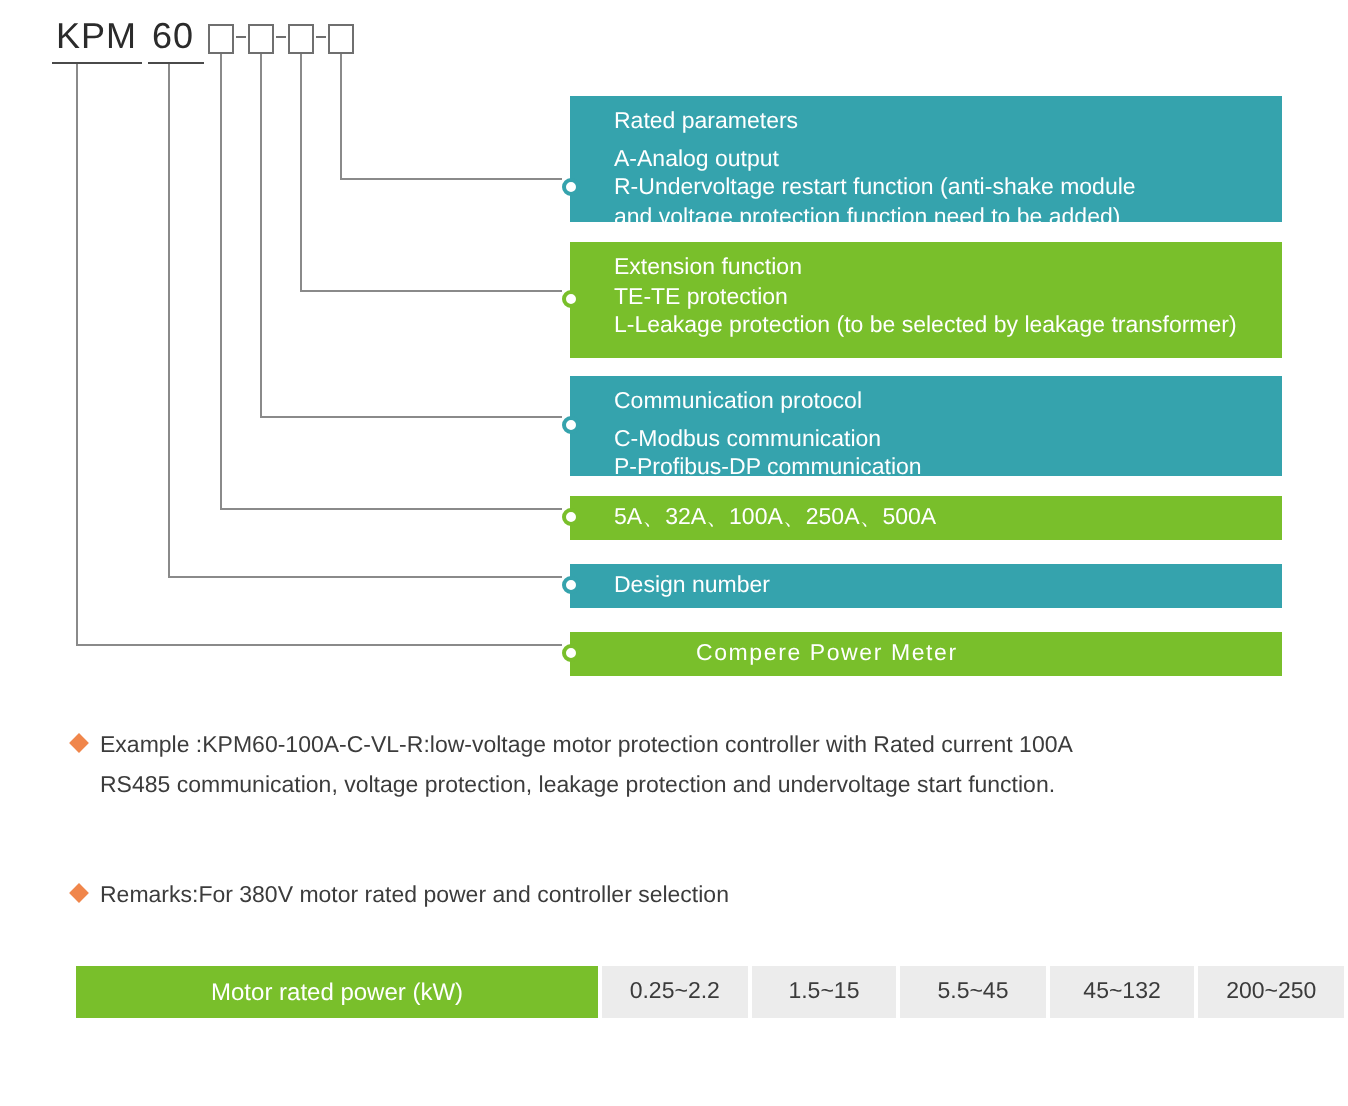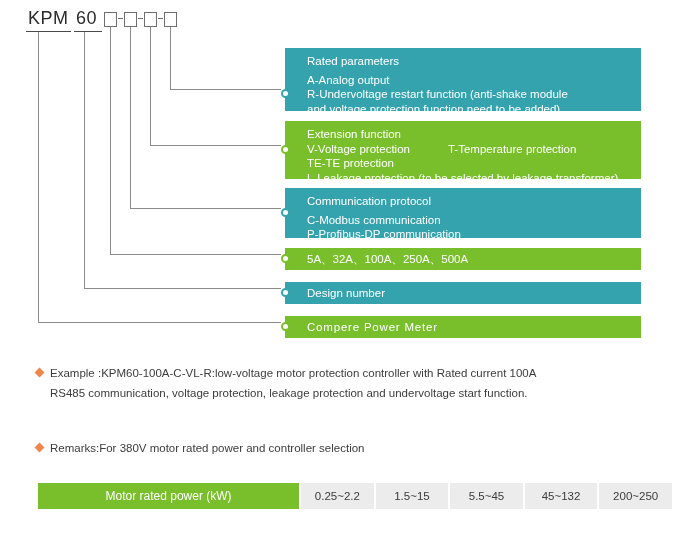--- a/index.html
+++ b/index.html
@@ -96,21 +96,21 @@
   #box-rated    { top: 48px;  height: 63px; }
   #box-ext      { top: 121px; height: 58px; }
   #box-comm     { top: 188px; height: 50px; }
   #box-current  { top: 248px; height: 22px; padding-top: 4px; }
   #box-design   { top: 282px; height: 22px; padding-top: 4px; }
   #box-compere  { top: 316px; height: 22px; padding-top: 4px; }
 
   #box-current .ln,
   #box-design  .ln,
   #box-compere .ln { line-height: 15px; }
-  #box-compere .ln { letter-spacing: 0.8px; }
+  #box-compere .ln { letter-spacing: 0.8px; margin-left: 41px; }
 
   
   .dot {
     position: absolute;
     width: 9px; height: 9px;
     border-radius: 50%;
     background: #ffffff;
     box-sizing: border-box;
     left: 281px;
   }
@@ -211,21 +211,20 @@
 
 <div class="callout teal" id="box-rated">
   <span class="ln title">Rated parameters</span>
   <span class="ln">A-Analog output</span>
   <span class="ln">R-Undervoltage restart function (anti-shake module</span>
   <span class="ln">and voltage protection function need to be added)</span>
 </div>
 
 <div class="callout green" id="box-ext">
   <span class="ln">Extension function</span>
-  <span class="ln"><span>V-Voltage protection</span><span class="col2">T-Temperature protection</span></span>
   <span class="ln">TE-TE protection</span>
   <span class="ln">L-Leakage protection (to be selected by leakage transformer)</span>
 </div>
 
 <div class="callout teal" id="box-comm">
   <span class="ln title">Communication protocol</span>
   <span class="ln">C-Modbus communication</span>
   <span class="ln">P-Profibus-DP communication</span>
 </div>
 

